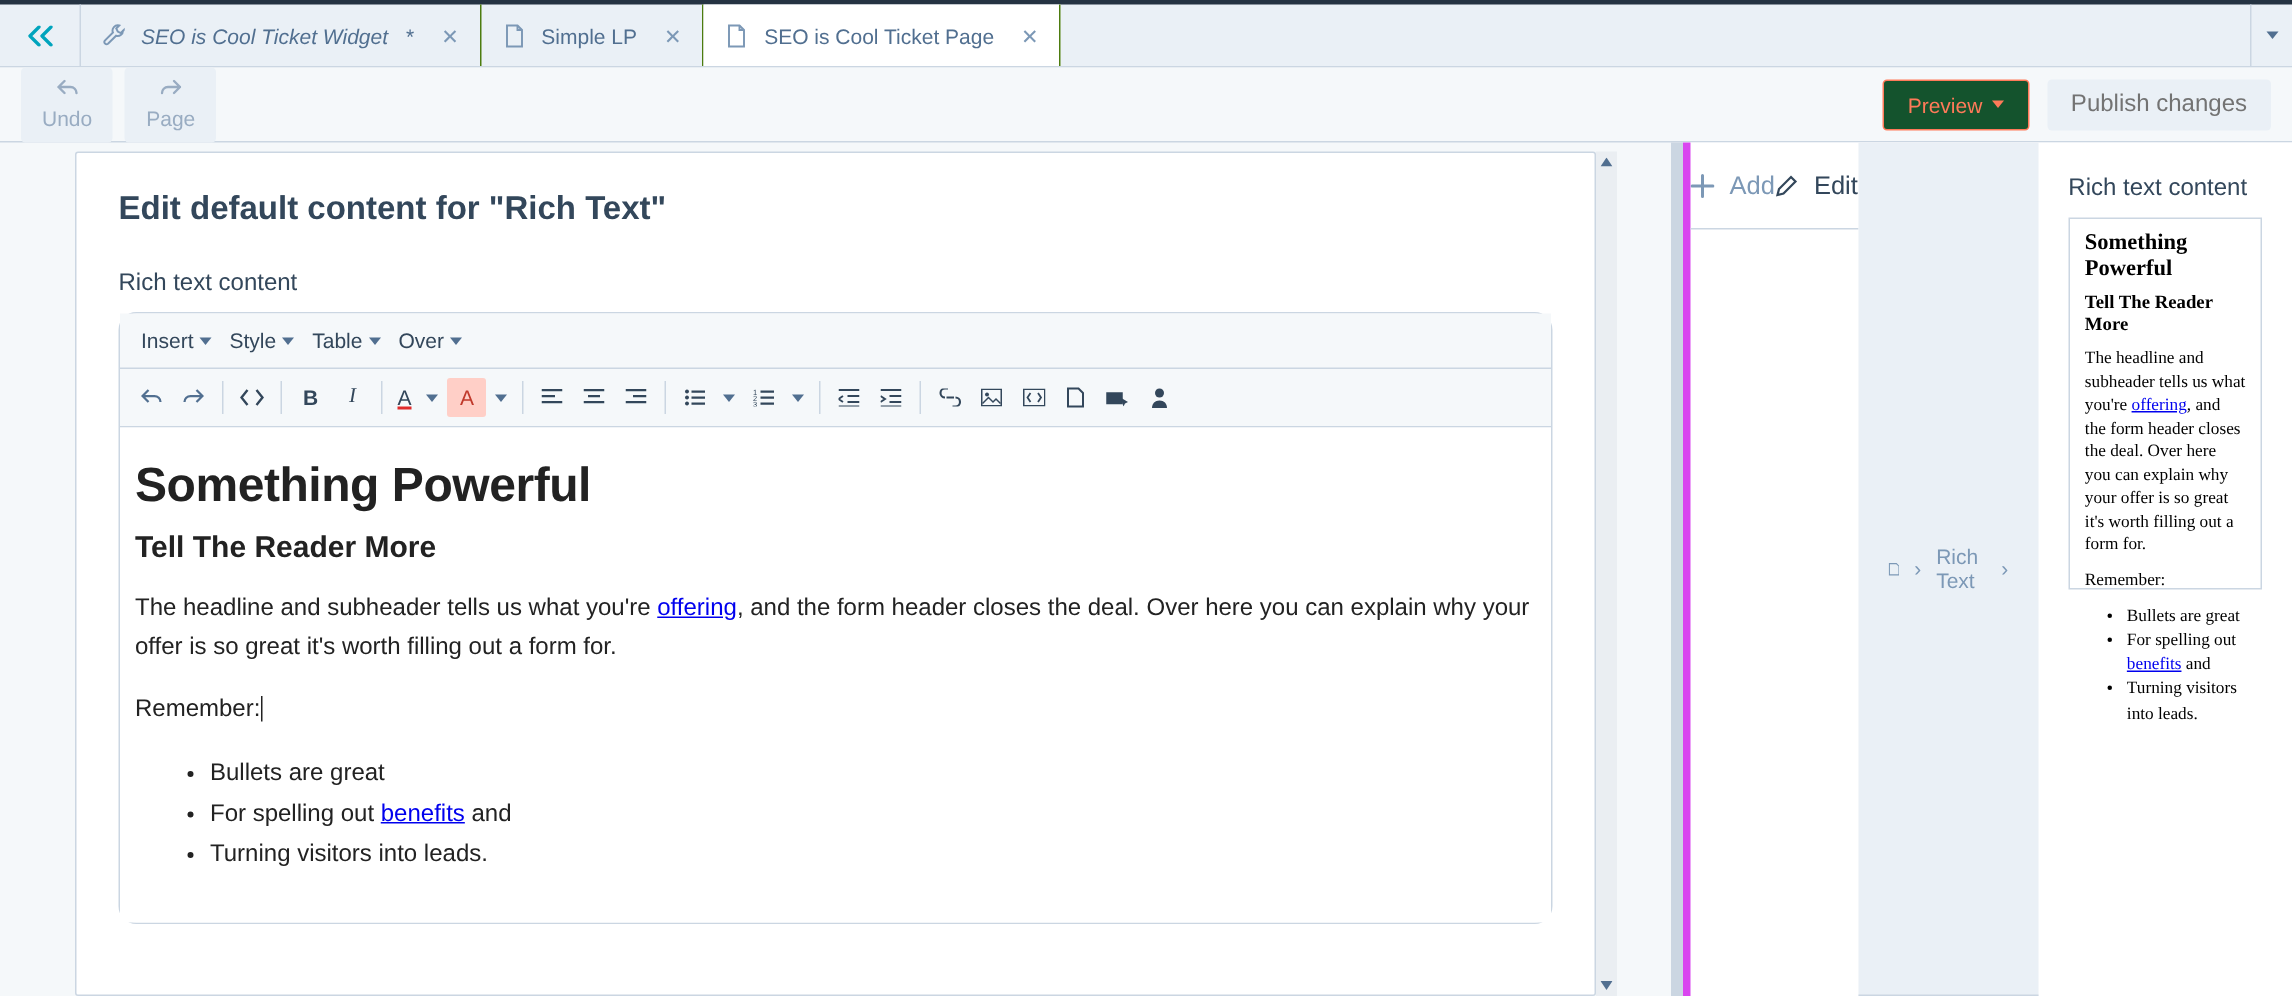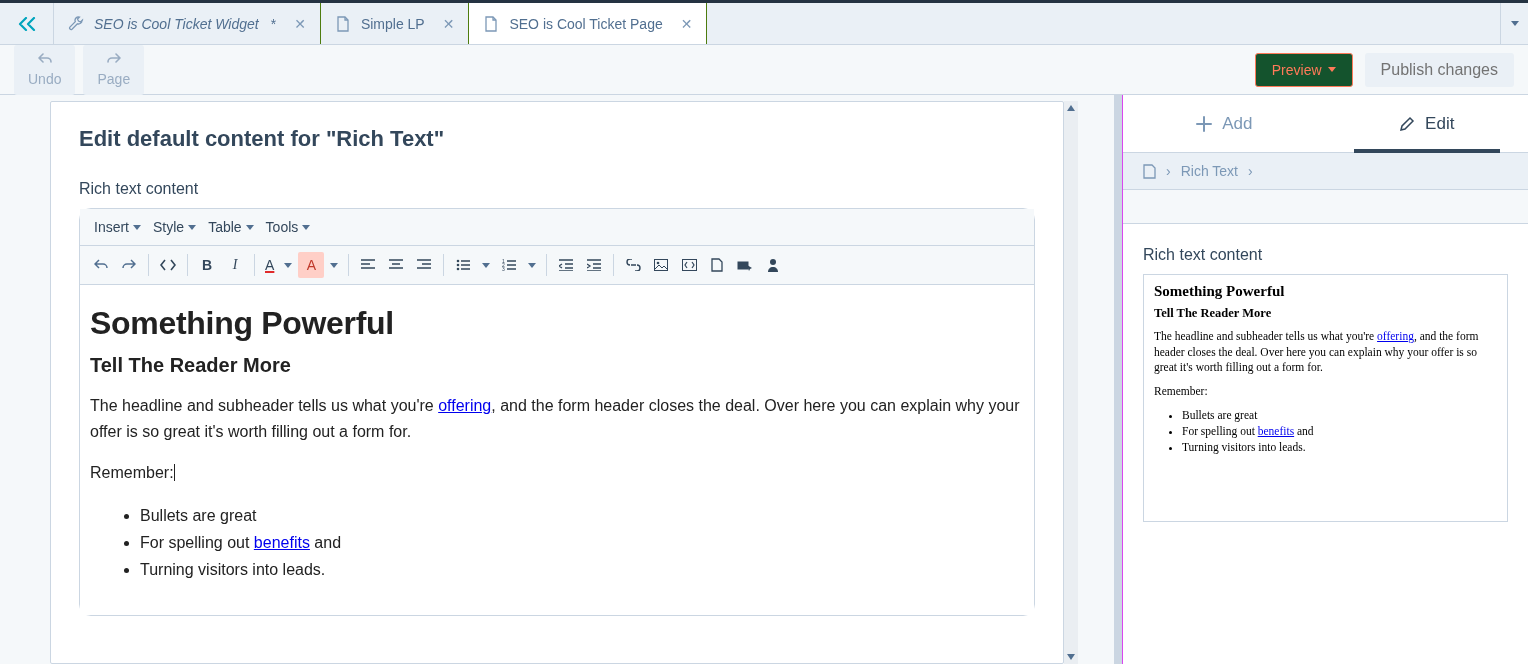--- a/index.html
+++ b/index.html
@@ -50,21 +50,21 @@
   .rte-content ul { padding-left: 50px; margin-bottom: 12px; }
   .rte-content li { font-size: 16px; line-height: 1.7; }
   .cursor-caret { border-right: 1px solid #222; display: inline-block; height: 1.1em; vertical-align: text-bottom; }
   
   .editor-scroll-track { position: absolute; right: 36px; top: 6px; bottom: 0; width: 14px; background: #eaeef2; border-radius: 0; }
   .editor-scroll-arrow { position: absolute; left: 0; right: 0; height: 14px; display: flex; align-items: center; justify-content: center; color: #516f90; }
   .editor-scroll-arrow.up { top: 0; }
   .editor-scroll-arrow.down { bottom: 0; }
   
   
-  .sidebar { width: 406px; background: #fff; border-left: 1px solid #d946ef; display: flex; flex-direction: column; }
+  .sidebar { width: 406px; background: #fff; border-left: 5px solid #d946ef; display: flex; }
   .sidebar-thin { width: 8px; background:#cbd6e2; }
   .side-tabs { display: flex; height: 58px; border-bottom: 1px solid #cbd6e2; }
   .side-tab { flex: 1; display: flex; align-items: center; justify-content: center; gap: 10px; font-size: 17px; color: #7c98b6; cursor: pointer; position: relative; }
   .side-tab.active { color: #33475b; }
   .side-tab.active::after { content: ""; position: absolute; bottom: -1px; left: 28px; right: 28px; height: 4px; background: #33475b; }
   
   .breadcrumb-bar { display: flex; align-items: center; gap: 10px; padding: 10px 20px; border-bottom: 1px solid #cbd6e2; color: #7c98b6; font-size: 14px; background:#eaf0f6; }
   .breadcrumb-bar .crumb { cursor: pointer; }
   
   .panel-spacer { height: 34px; border-bottom: 1px solid #cbd6e2; background:#f5f8fa; }
@@ -172,21 +172,21 @@
             </div>
           <div class="rte-menuitem">
               <span>Style</span>
               <span class="caret-down"></span>
             </div>
           <div class="rte-menuitem">
               <span>Table</span>
               <span class="caret-down"></span>
             </div>
           <div class="rte-menuitem">
-              <span>Tools</span>
+              <span>Over</span>
               <span class="caret-down"></span>
             </div>
         </div>
 
         <div class="rte-toolbar">
           <div class="tb-btn">
               <svg width="14" height="12" viewBox="0 0 14 12">
                 <path d="M5 1 1 5l4 4M1 5h8a4 4 0 0 1 4 4" fill="none" stroke="#516f90" stroke-width="1.5"></path>
               </svg>
             </div>

